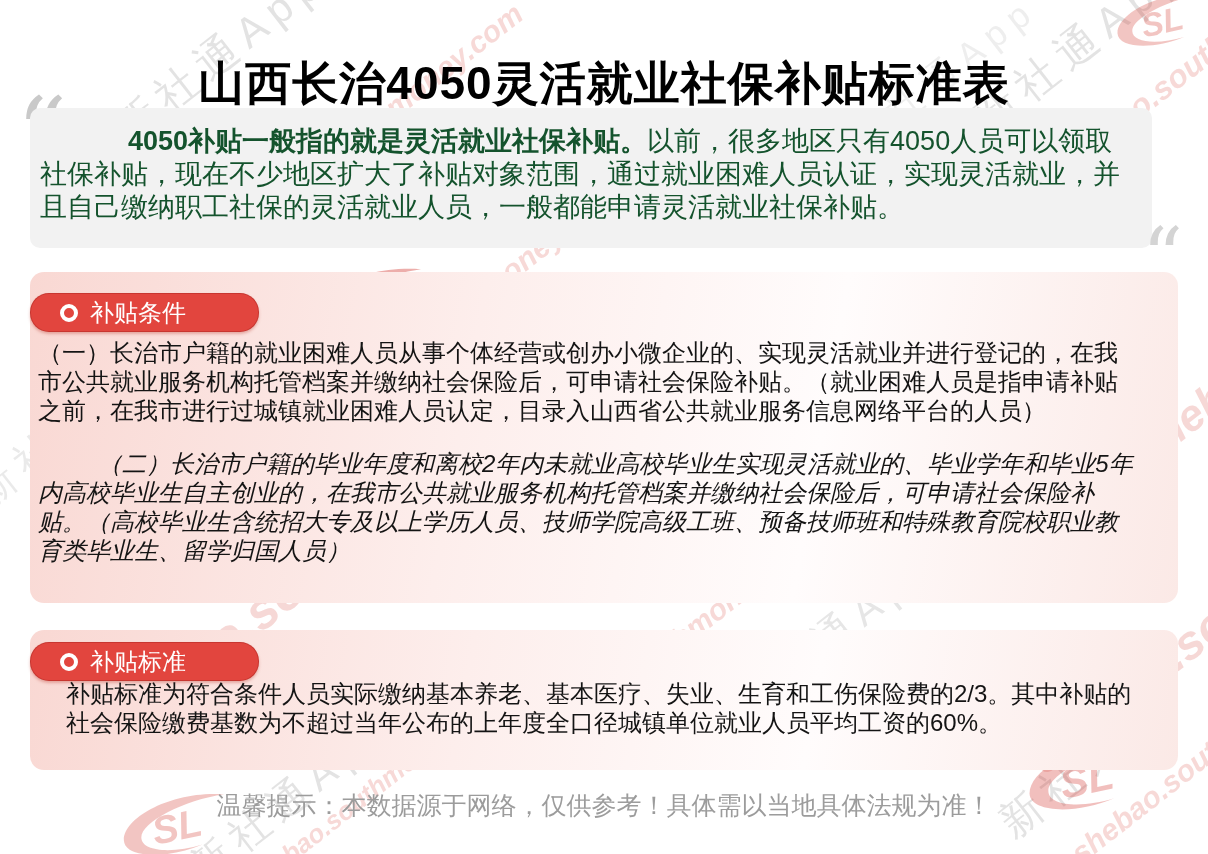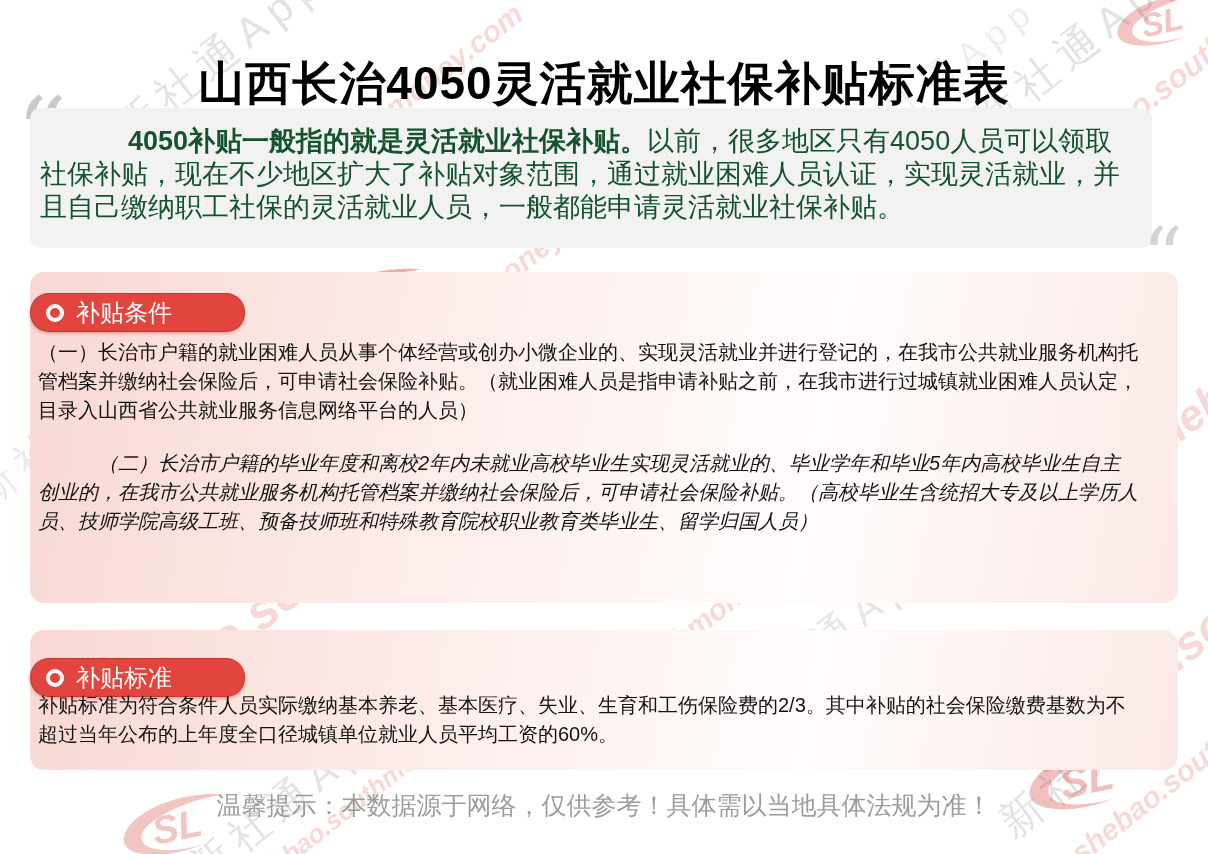--- a/index.html
+++ b/index.html
@@ -30,29 +30,29 @@
       background:#f2f2f2;border-radius:10px;}
   .intro-text{margin:17px 14px 0 10px;font-size:27px;line-height:33px;
       color:#14532d;text-indent:88px;}
   .intro-text .lead{font-weight:700;}
   
   .section{position:absolute;left:30px;width:1148px;border-radius:14px;
       background:linear-gradient(100deg,#f9d8d3 0%,#fdeeec 38%,#fffcfc 68%,#fbe9e6 100%);}
   .section.s1{top:272px;height:331px;}
   .section.s2{top:630px;height:140px;}
   .badge{position:absolute;left:0;display:flex;align-items:center;gap:12px;
-      height:37px;width:198px;padding-left:15px;box-sizing:content-box;
+      height:37px;width:198px;padding-left:29px;box-sizing:content-box;
       background:#e2453e;border:1px solid rgba(178,42,36,.55);border-radius:19px;
       box-shadow:0 2px 3px rgba(190,60,50,.35);color:#fff;font-size:24px;}
   .s1 .badge{top:21px;}
-  .s2 .badge{top:28px;font-family:Liberation Serif, serif;}
+  .s2 .badge{top:12px;font-family:Liberation Serif, serif;}
   .ring{width:10px;height:10px;border:4px solid #fff;border-radius:50%;flex:0 0 auto;}
-  .paras{position:absolute;left:8px;right:38px;font-size:20px;line-height:29px;color:#141414;}
+  .paras{position:absolute;left:8px;right:38px;font-size:24px;line-height:29px;color:#141414;}
   .s1 .paras{top:66px;}
-  .s2 .paras{top:61px;}
+  .s2 .paras{top:49px;margin-left:28px;}
   .paras p{margin:0;}
   .paras p + p{margin-top:24px;text-indent:60px;font-style:italic;}
   
   .footer-note{position:absolute;top:789px;left:0;width:100%;text-align:center;
       font-size:25px;color:#9c9c9c;}
 </style>
 </head>
 <body>
 
 <div>

